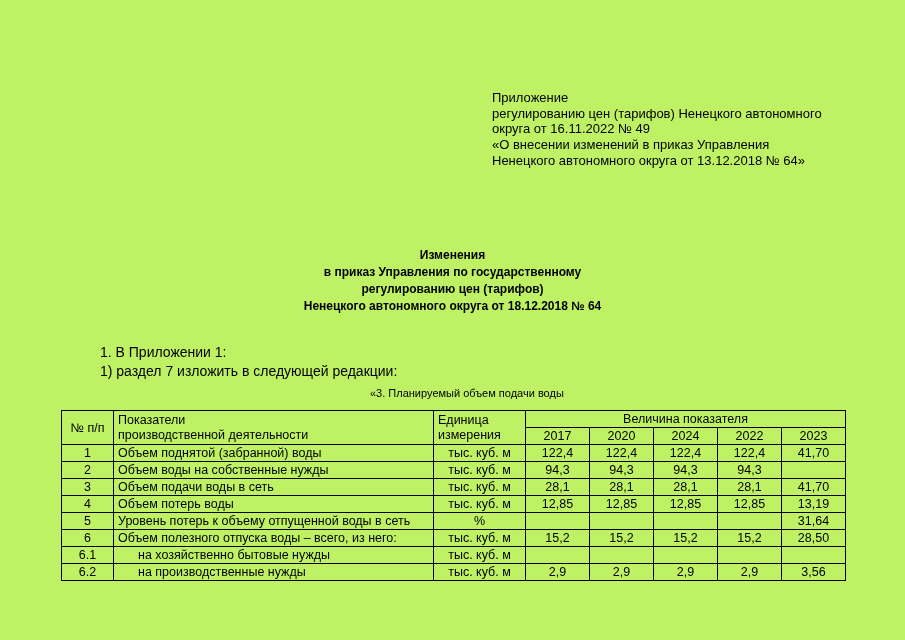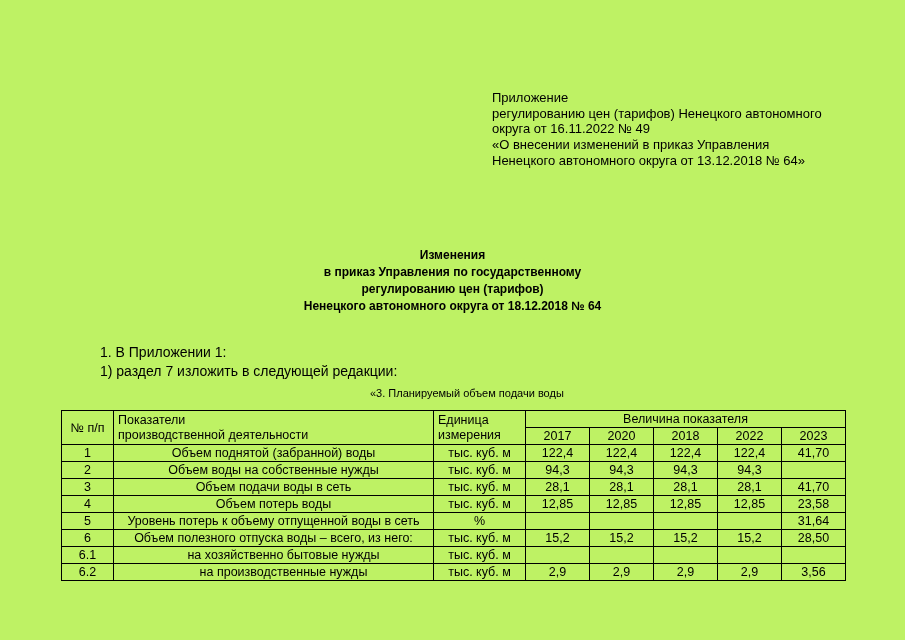--- a/index.html
+++ b/index.html
@@ -62,21 +62,21 @@
   table.data-table td {
     border: 1px solid #000000;
     padding: 0 4px;
     height: 16px;
     font-weight: normal;
     vertical-align: middle;
     overflow: hidden;
     white-space: nowrap;
   }
   table.data-table .c { text-align: center; }
-  table.data-table .l { text-align: center; }
+  table.data-table .l { text-align: left; }
   table.data-table td.indent { padding-left: 24px; }
   .hdr-two-line { text-align: left; line-height: 14.5px; }
 </style>
 </head>
 <body>
 
 <div class="page">
 
   <div class="appendix-block">
     <div>Приложение</div>
@@ -120,21 +120,21 @@
         </th>
         <th rowspan="2" class="hdr-two-line">
           <div>Единица</div>
           <div>измерения</div>
         </th>
         <th colspan="5" class="c">Величина показателя</th>
       </tr>
       <tr>
         <th class="c">2017</th>
         <th class="c">2020</th>
-        <th class="c">2018</th>
+        <th class="c">2024</th>
         <th class="c">2022</th>
         <th class="c">2023</th>
       </tr>
     </thead>
     <tbody>
       <tr>
         <td class="c">1</td>
         <td class="l">Объем поднятой (забранной) воды</td>
         <td class="c">тыс. куб. м</td>
         <td class="c">122,4</td>
@@ -164,21 +164,21 @@
         <td class="c">41,70</td>
       </tr>
       <tr>
         <td class="c">4</td>
         <td class="l">Объем потерь воды</td>
         <td class="c">тыс. куб. м</td>
         <td class="c">12,85</td>
         <td class="c">12,85</td>
         <td class="c">12,85</td>
         <td class="c">12,85</td>
-        <td class="c">23,58</td>
+        <td class="c">13,19</td>
       </tr>
       <tr>
         <td class="c">5</td>
         <td class="l">Уровень потерь к объему отпущенной воды в сеть</td>
         <td class="c">%</td>
         <td class="c"></td>
         <td class="c"></td>
         <td class="c"></td>
         <td class="c"></td>
         <td class="c">31,64</td>

